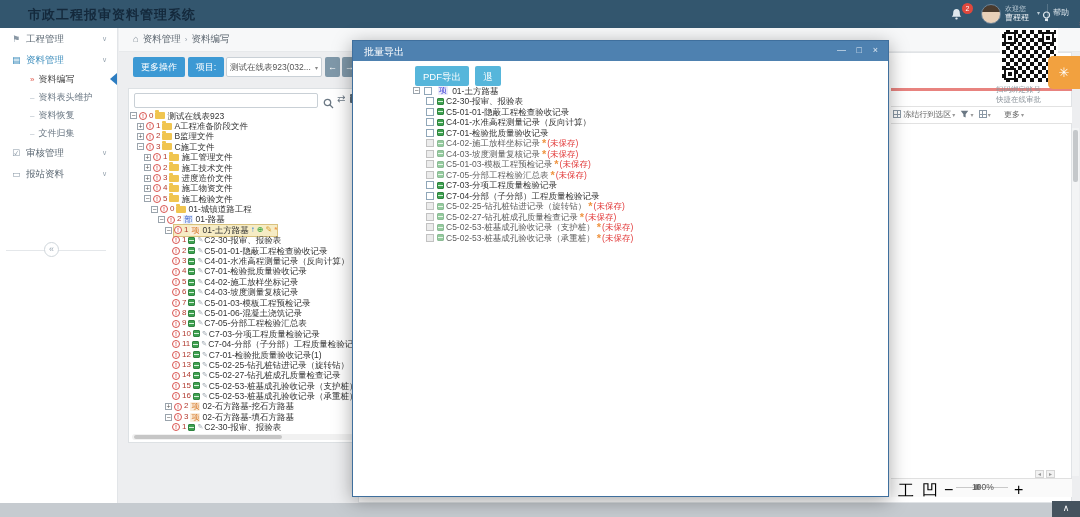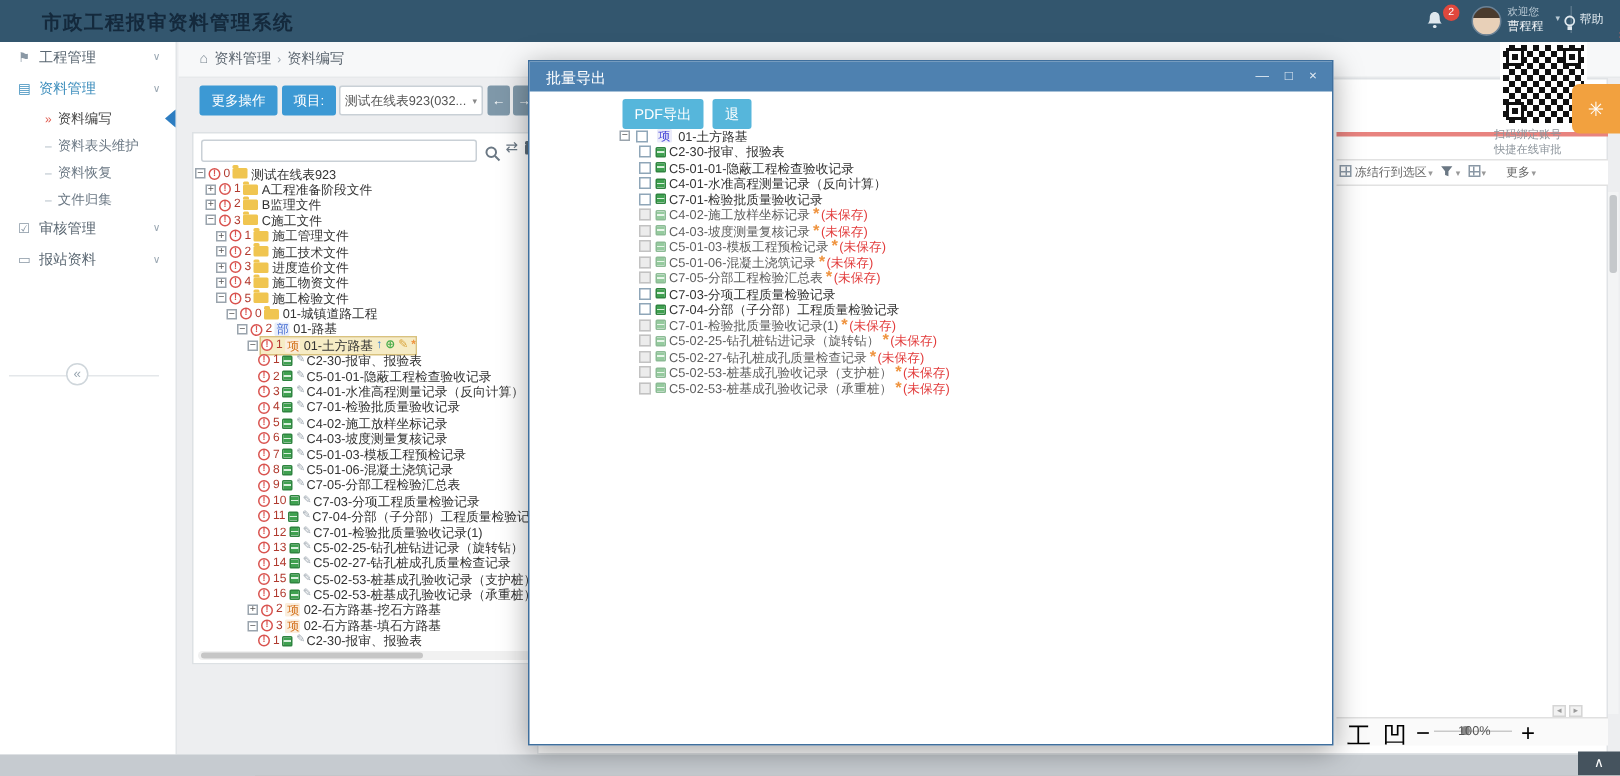--- a/index.html
+++ b/index.html
@@ -278,25 +278,23 @@
         <span>01-土方路基</span>
       </div>
       <div id="modal-items">
           <div class="mrow"><span class="ind"></span><span class="cb"></span><span class="ico-doc"></span><span>C2-30-报审、报验表</span></div>
           <div class="mrow"><span class="ind"></span><span class="cb"></span><span class="ico-doc"></span><span>C5-01-01-隐蔽工程检查验收记录</span></div>
           <div class="mrow"><span class="ind"></span><span class="cb"></span><span class="ico-doc"></span><span>C4-01-水准高程测量记录（反向计算）</span></div>
           <div class="mrow"><span class="ind"></span><span class="cb"></span><span class="ico-doc"></span><span>C7-01-检验批质量验收记录</span></div>
           <div class="mrow"><span class="ind"></span><span class="cb dis"></span><span class="ico-doc" style="opacity: 0.55;"></span><span class="lbl-unsaved">C4-02-施工放样坐标记录</span><span class="flower">*</span><span class="unsaved-txt">(未保存)</span></div>
           <div class="mrow"><span class="ind"></span><span class="cb dis"></span><span class="ico-doc" style="opacity: 0.55;"></span><span class="lbl-unsaved">C4-03-坡度测量复核记录</span><span class="flower">*</span><span class="unsaved-txt">(未保存)</span></div>
           <div class="mrow"><span class="ind"></span><span class="cb dis"></span><span class="ico-doc" style="opacity: 0.55;"></span><span class="lbl-unsaved">C5-01-03-模板工程预检记录</span><span class="flower">*</span><span class="unsaved-txt">(未保存)</span></div>
-          <div class="mrow"><span class="ind"></span><span class="cb dis"></span><span class="ico-doc" style="opacity: 0.55;"></span><span class="lbl-unsaved">C5-01-06-混凝土浇筑记录</span><span class="flower">*</span><span class="unsaved-txt">(未保存)</span></div>
           <div class="mrow"><span class="ind"></span><span class="cb dis"></span><span class="ico-doc" style="opacity: 0.55;"></span><span class="lbl-unsaved">C7-05-分部工程检验汇总表</span><span class="flower">*</span><span class="unsaved-txt">(未保存)</span></div>
           <div class="mrow"><span class="ind"></span><span class="cb"></span><span class="ico-doc"></span><span>C7-03-分项工程质量检验记录</span></div>
           <div class="mrow"><span class="ind"></span><span class="cb"></span><span class="ico-doc"></span><span>C7-04-分部（子分部）工程质量检验记录</span></div>
-          <div class="mrow"><span class="ind"></span><span class="cb dis"></span><span class="ico-doc" style="opacity: 0.55;"></span><span class="lbl-unsaved">C7-01-检验批质量验收记录(1)</span><span class="flower">*</span><span class="unsaved-txt">(未保存)</span></div>
           <div class="mrow"><span class="ind"></span><span class="cb dis"></span><span class="ico-doc" style="opacity: 0.55;"></span><span class="lbl-unsaved">C5-02-25-钻孔桩钻进记录（旋转钻）</span><span class="flower">*</span><span class="unsaved-txt">(未保存)</span></div>
           <div class="mrow"><span class="ind"></span><span class="cb dis"></span><span class="ico-doc" style="opacity: 0.55;"></span><span class="lbl-unsaved">C5-02-27-钻孔桩成孔质量检查记录</span><span class="flower">*</span><span class="unsaved-txt">(未保存)</span></div>
           <div class="mrow"><span class="ind"></span><span class="cb dis"></span><span class="ico-doc" style="opacity: 0.55;"></span><span class="lbl-unsaved">C5-02-53-桩基成孔验收记录（支护桩）</span><span class="flower">*</span><span class="unsaved-txt">(未保存)</span></div>
           <div class="mrow"><span class="ind"></span><span class="cb dis"></span><span class="ico-doc" style="opacity: 0.55;"></span><span class="lbl-unsaved">C5-02-53-桩基成孔验收记录（承重桩）</span><span class="flower">*</span><span class="unsaved-txt">(未保存)</span></div>
         </div>
     </div>
   </div>
 
 </div>
 

